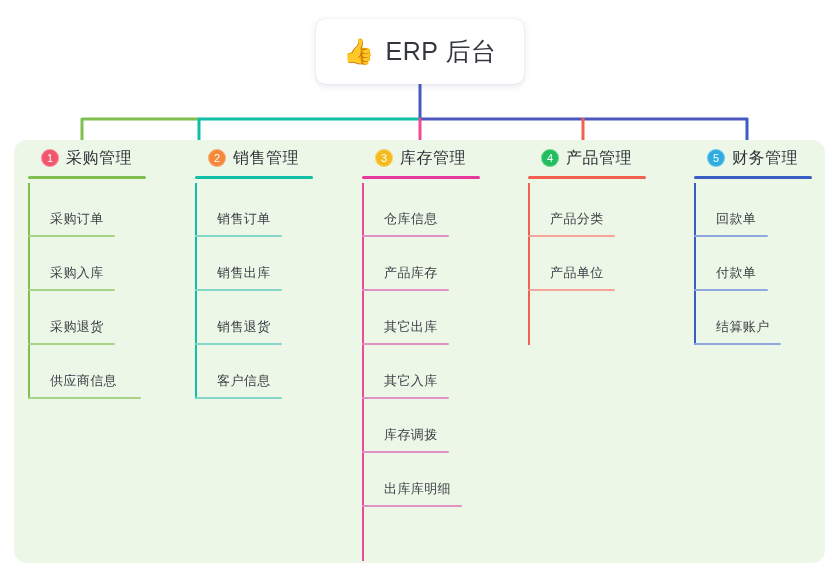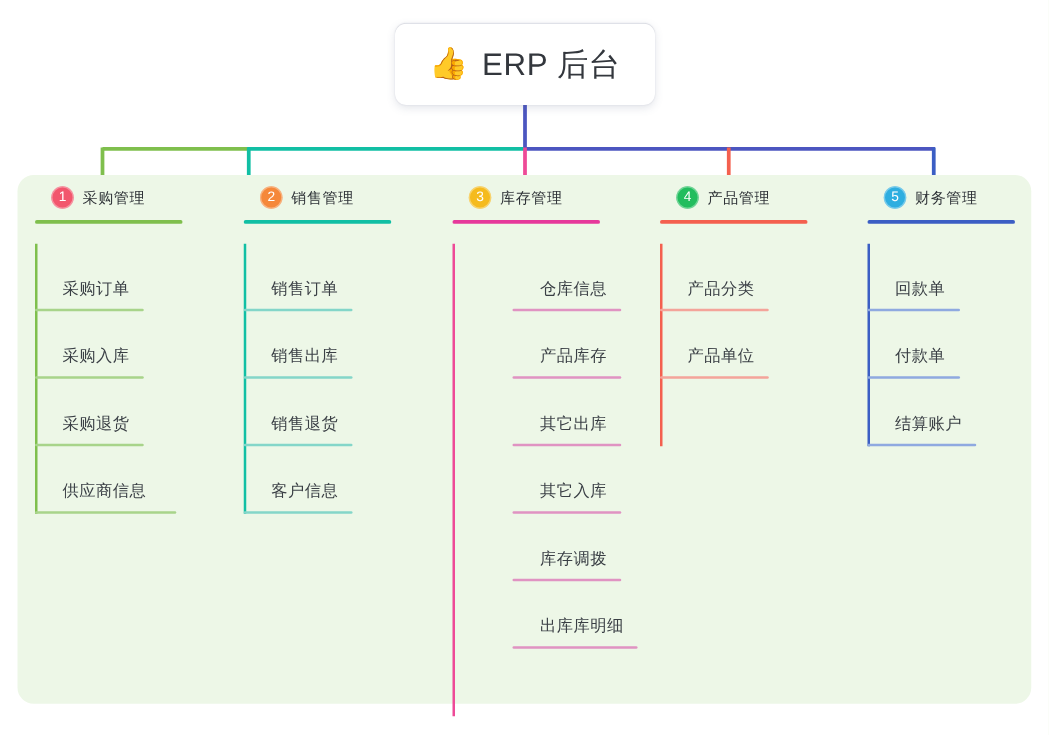--- a/index.html
+++ b/index.html
@@ -46,24 +46,24 @@
     height:24px;white-space:nowrap;
     margin-left:13px;
   }
   .badge{
     width:18px;height:18px;border-radius:50%;
     display:flex;align-items:center;justify-content:center;
     color:#fff;font-size:11px;line-height:1;
     flex:0 0 auto;
     box-shadow:0 0 0 1px rgba(255,255,255,.35) inset;
   }
-  .head-label{font-size:12px;color:#2f3338;letter-spacing:.5px;}
+  .head-label{font-size:16px;color:#2f3338;letter-spacing:.5px;}
   .head-rule{height:3px;border-radius:1.5px;margin-top:6px;}
 
-  .items{position:relative;margin-top:16px;}
+  .items{position:relative;margin-top:4px;}
   .spine{position:absolute;left:0;top:0;width:2px;}
   .item{
     position:relative;
     height:54px;
     padding-left:22px;
     box-sizing:border-box;
   }
   .item-text{
     position:absolute;left:22px;bottom:9px;
     font-size:13px;color:#3a3f45;white-space:nowrap;letter-spacing:.4px;
@@ -155,21 +155,21 @@
             <div class="item-rule" style="width: 87px; background: rgb(132, 214, 201);"></div>
           </div>
         </div>
       </div>
       <div class="col" style="left: 362px;">
         <div class="col-head">
           <span class="badge" style="background: rgb(245, 187, 30);">3</span>
           <span class="head-label">库存管理</span>
         </div>
         <div class="head-rule" style="width: 118px; background: rgb(230, 57, 155);"></div>
-        <div class="items" style="height: 378px; padding-left: 48px;">
+        <div class="items" style="height: 378px;">
           <div class="spine" style="background: rgb(238, 74, 151); height: 378px;"></div>
           <div class="item">
             <span class="item-text">仓库信息</span>
             <div class="item-rule" style="width: 87px; background: rgb(224, 147, 194);"></div>
           </div>
           <div class="item">
             <span class="item-text">产品库存</span>
             <div class="item-rule" style="width: 87px; background: rgb(224, 147, 194);"></div>
           </div>
           <div class="item">

